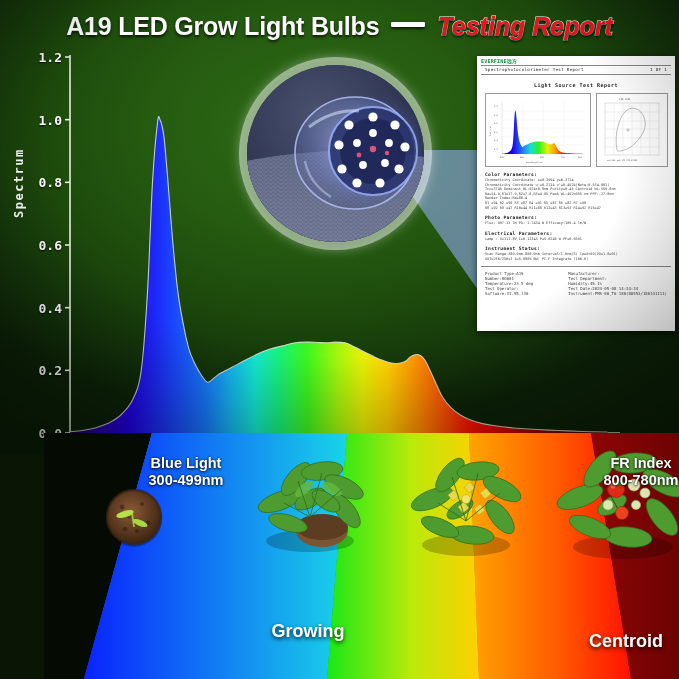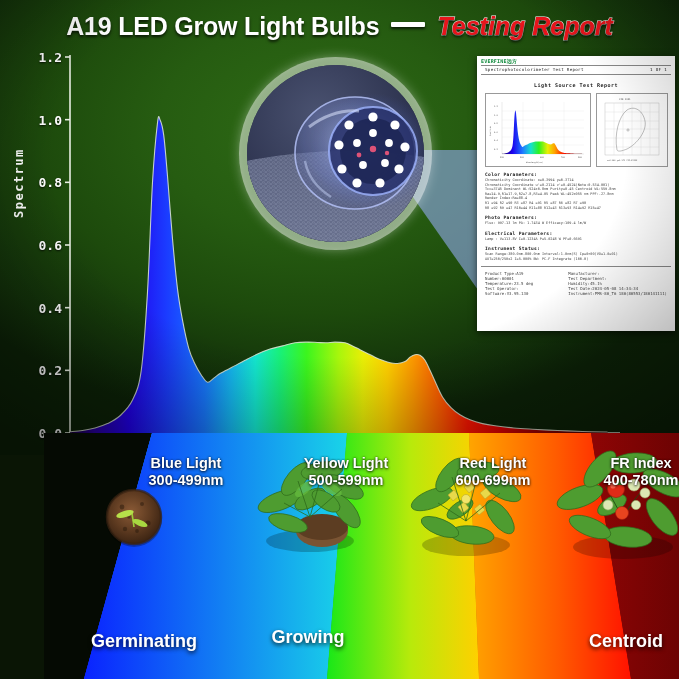--- a/index.html
+++ b/index.html
@@ -561,32 +561,23 @@
         <path d="M66 43 l3 -4 l3 4 l4 -1 l-3 4 l-7 0 z"></path>
       </g>
     </svg>
 
     
     <div class="band-labels">
       <div class="band-title" style="left:52px;top:22px;width:180px">
         <span>Blue Light</span><br>
         <span>300-499nm</span>
       </div>
-      <div class="band-title" style="left:212px;top:22px;width:180px">
-        <span>Yellow Light</span><br>
-        <span>500-599nm</span>
-      </div>
-      <div class="band-title" style="left:364px;top:22px;width:170px">
-        <span>Red Light</span><br>
-        <span>600-699nm</span>
-      </div>
       <div class="band-title" style="left:512px;top:22px;width:170px">
         <span>FR Index</span><br>
-        <span>400-780nm</span>
+        <span>800-780nm</span>
       </div>
 
-      <div class="stage-title" style="left:10px;top:198px;width:180px">Germinating</div>
-      <div class="stage-title" style="left:174px;top:194px;width:180px">Growing</div>
+      <div class="stage-title" style="left:174px;top:188px;width:180px">Growing</div>
       <div class="stage-title" style="left:492px;top:198px;width:180px">Centroid</div>
     </div>
   </div>
 
 </div>
 
 </body></html>

